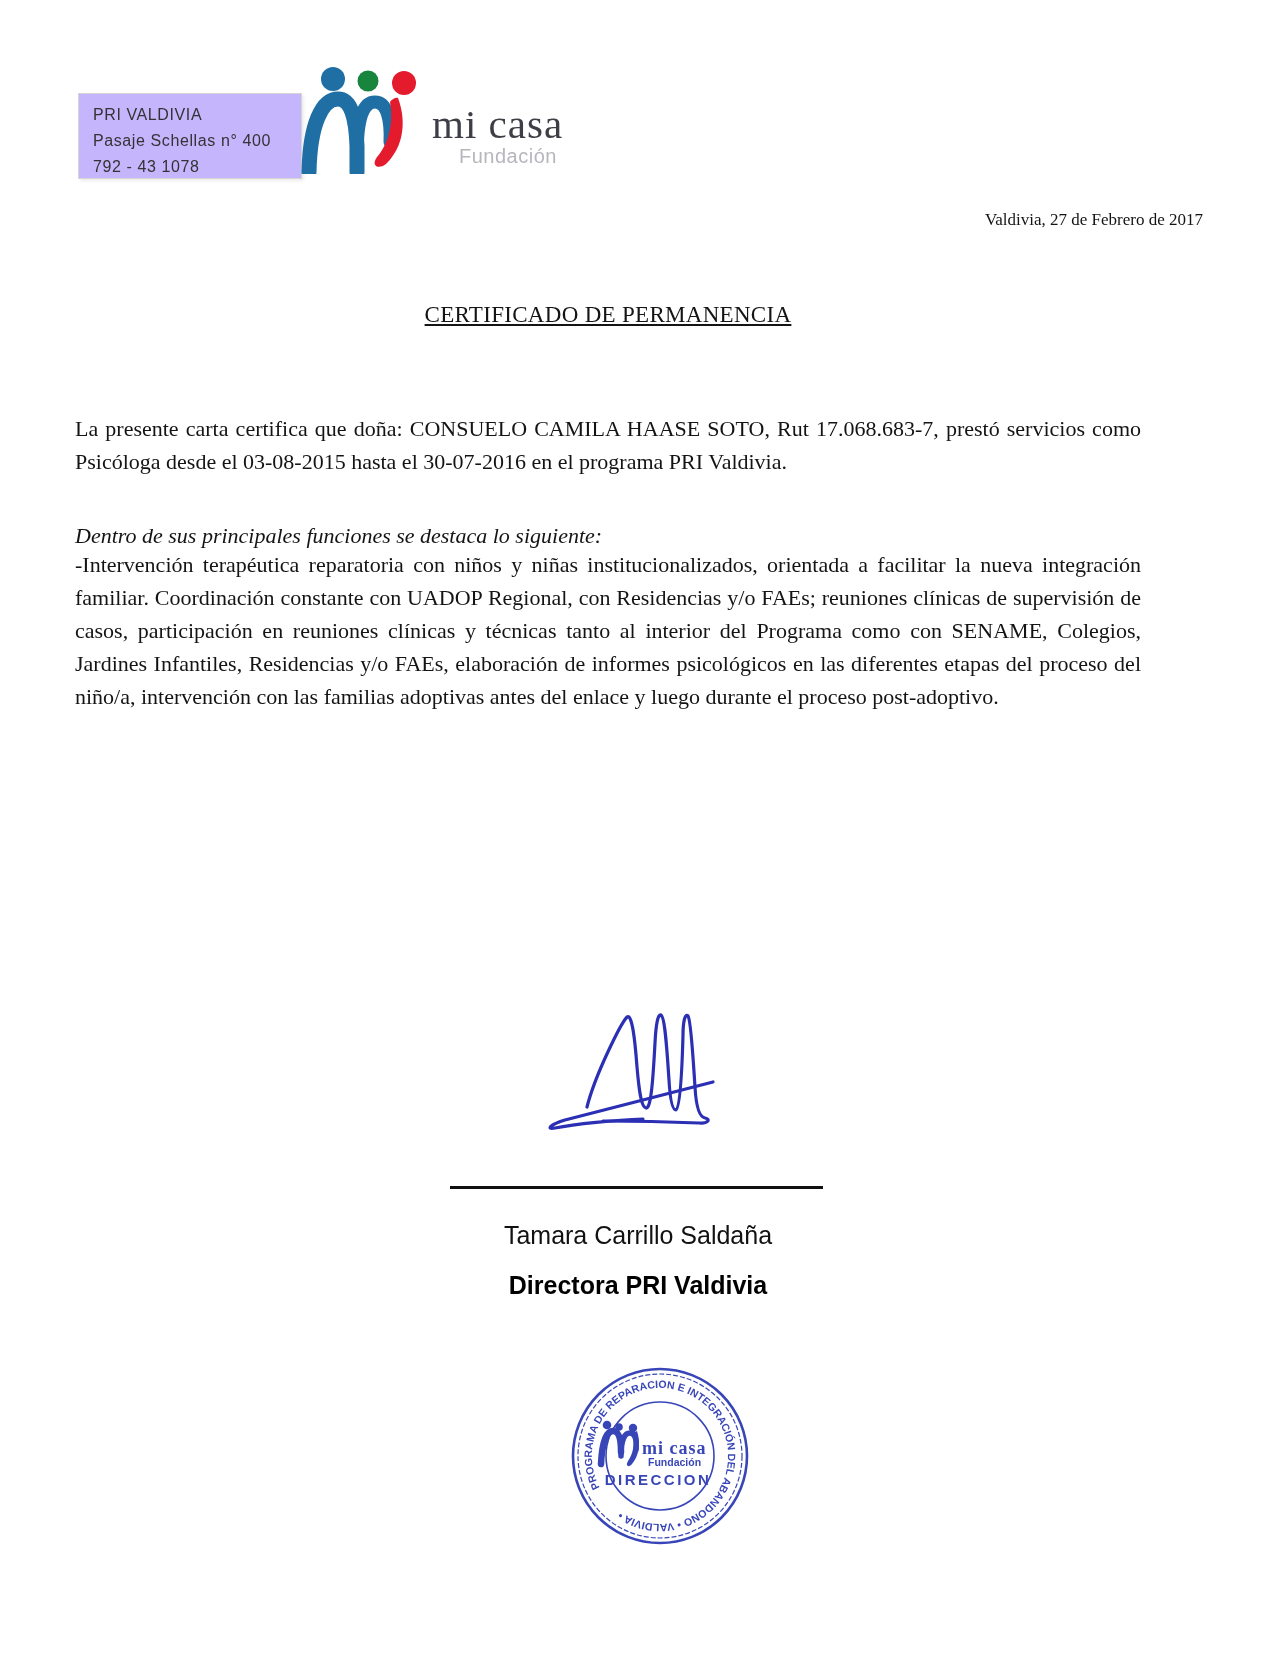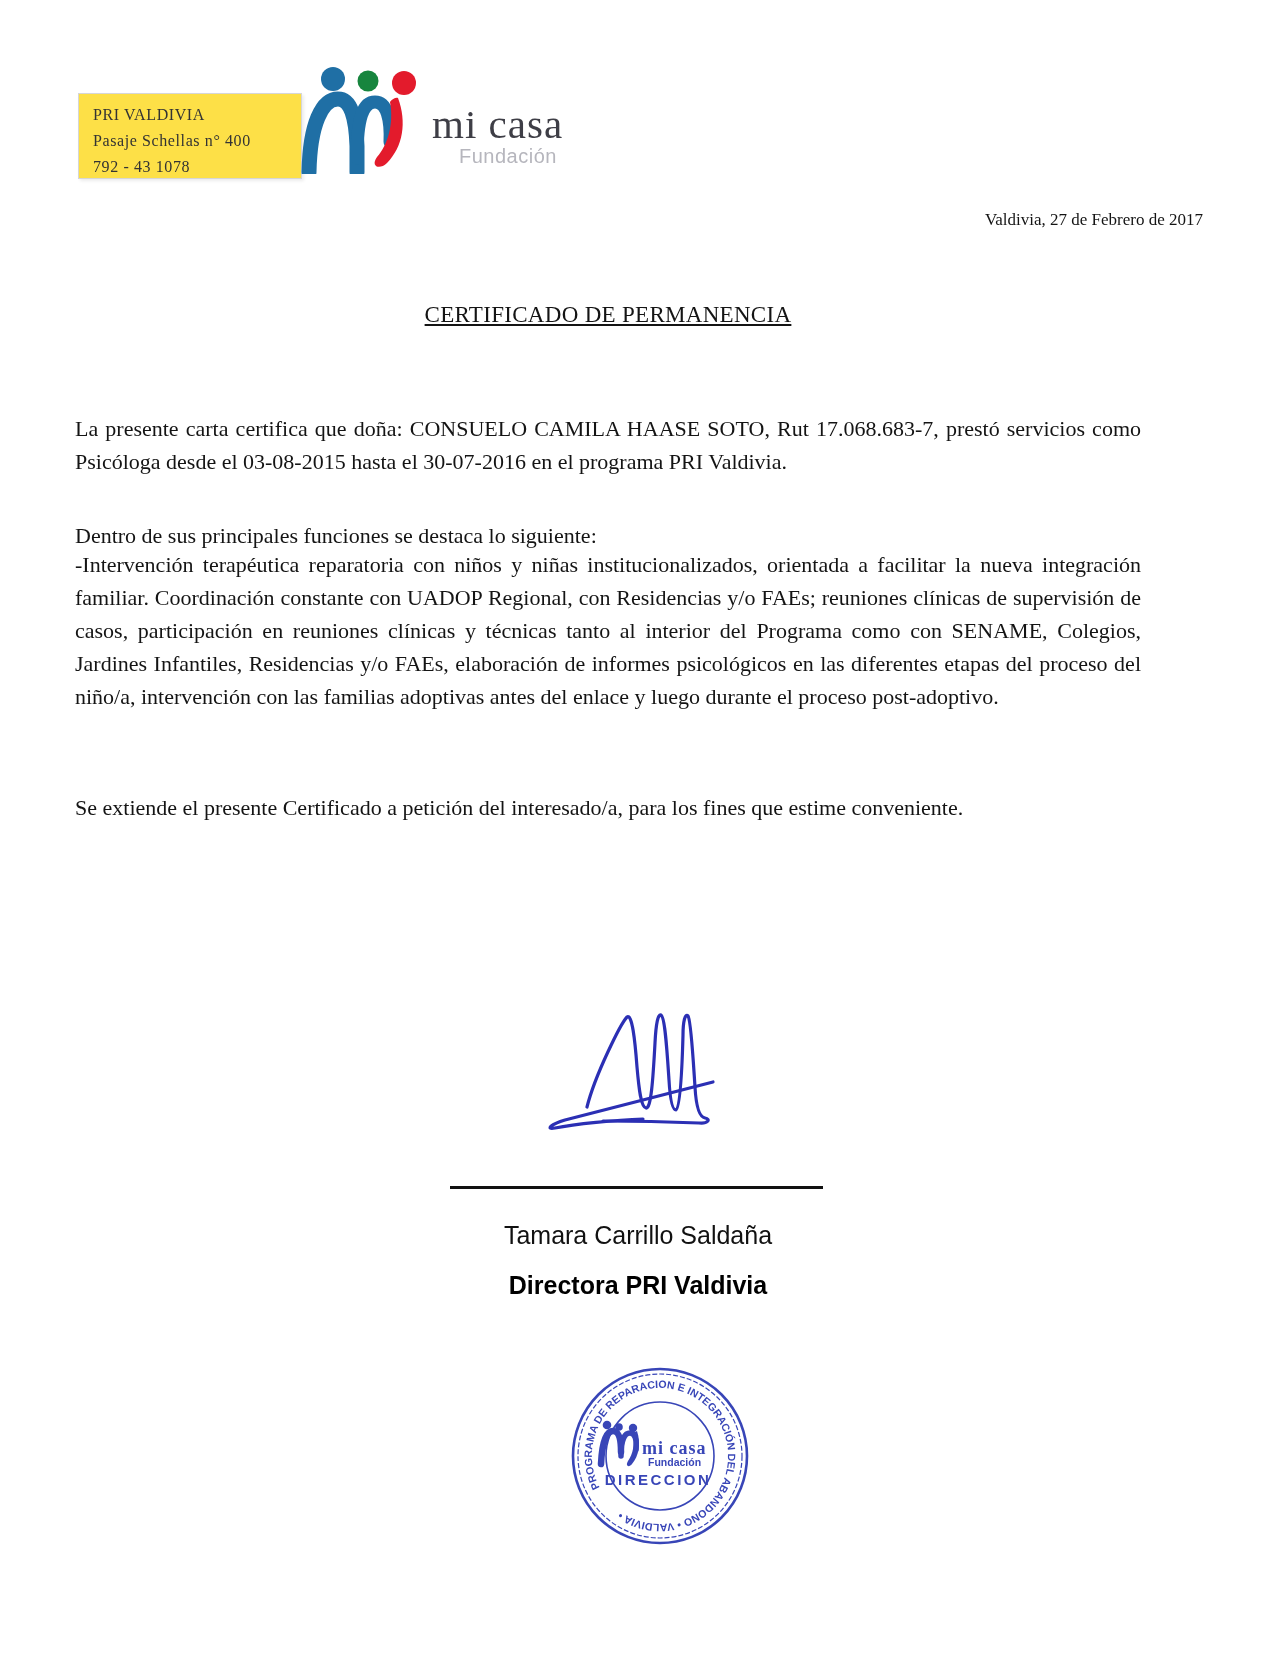--- a/index.html
+++ b/index.html
@@ -11,23 +11,23 @@
     overflow:hidden;
     font-family:"Liberation Serif", serif;
     color:#141414;
   }
   
   .lh-box{
     position:absolute;left:78px;top:93px;width:208px;height:76px;
     border:1px solid #d6d6d6;
     box-shadow:2px 2px 3px #ececec;
     padding:8px 0 0 14px;
-    font-family:Liberation Serif, serif;
+    font-family:Liberation Sans, sans-serif;
     color:#333;font-size:16px;line-height:26px;letter-spacing:0.6px;
-    background:#fde047;
+    background:#c4b5fd;
   }
   .logo-figs{position:absolute;left:300px;top:66px;}
   .brand-name{
     position:absolute;left:432px;top:100px;
     font-family:"Liberation Serif", serif;
     font-size:41px;color:#3e3e46;letter-spacing:1px;
   }
   .brand-sub{
     position:absolute;left:459px;top:145px;
     font-family:"Liberation Sans", sans-serif;
@@ -41,21 +41,21 @@
   .doc-title{
     position:absolute;left:75px;top:302px;width:1066px;
     text-align:center;font-size:23px;
     text-decoration:underline;letter-spacing:0.3px;
   }
   .para{
     position:absolute;left:75px;width:1066px;
     font-size:22px;line-height:33px;
   }
   .just{text-align:justify;text-justify:inter-word;}
-  .nowrap{white-space:nowrap;width:1200px;}
+  .nowrap{white-space:nowrap;width:1200px;font-style:italic;}
   .p1{top:412px;}
   .p2{top:519px;}
   .p3{top:548px;}
   .p4{top:791px;}
   
   .sig-svg{position:absolute;left:525px;top:995px;}
   .sig-line{
     position:absolute;left:450px;top:1186px;width:373px;height:3px;
     background:#111;
   }
@@ -103,21 +103,20 @@
   <div class="brand-name">mi casa</div>
   <div class="brand-sub">Fundación</div>
 
   <div class="date-line">Valdivia, 27 de Febrero de 2017</div>
 
   <div class="doc-title">CERTIFICADO DE PERMANENCIA</div>
 
   <div class="para just p1">La presente carta certifica que doña: CONSUELO CAMILA HAASE SOTO, Rut 17.068.683-7,  prestó servicios como Psicóloga desde el 03-08-2015 hasta el 30-07-2016 en el programa PRI Valdivia.</div>
   <div class="para nowrap p2">Dentro de sus principales funciones se destaca lo siguiente:</div>
   <div class="para just p3">-Intervención terapéutica reparatoria con niños y niñas institucionalizados, orientada a facilitar la nueva integración familiar. Coordinación constante con UADOP Regional, con Residencias y/o FAEs; reuniones clínicas de supervisión de casos, participación en reuniones clínicas y técnicas tanto al interior del Programa como con SENAME, Colegios, Jardines Infantiles, Residencias y/o FAEs, elaboración de informes psicológicos en las diferentes etapas del proceso del niño/a, intervención con las familias adoptivas antes del enlace y luego durante el proceso post-adoptivo.</div>
-  <div class="para nowrap p4">Se extiende el presente Certificado a petición del interesado/a, para los fines que estime conveniente.</div>
 
   <div class="sig-svg">
     <svg width="220" height="140" viewBox="0 0 220 140">
       <g stroke="#2b2fb4" stroke-width="3.2" fill="none" stroke-linecap="round" stroke-linejoin="round">
         <path d="M62,112 C70,80 96,28 102,22 C107,18 110,45 112,72 C114,95 116,112 121,113 C126,114 128,85 130,48 C131,28 133,19 136,20 C140,22 142,55 144,85 C145,103 147,115 151,115 C155,115 157,78 158,40 C158,27 160,18 163,21 C166,25 168,62 170,92 C171,110 174,122 180,123 C186,124 183,129 174,128 C150,127 100,126 78,126"></path>
         <path d="M188,87 L40,125 C26,129 20,135 30,133 C50,129 90,125 118,124"></path>
       </g>
     </svg>
   </div>
 

